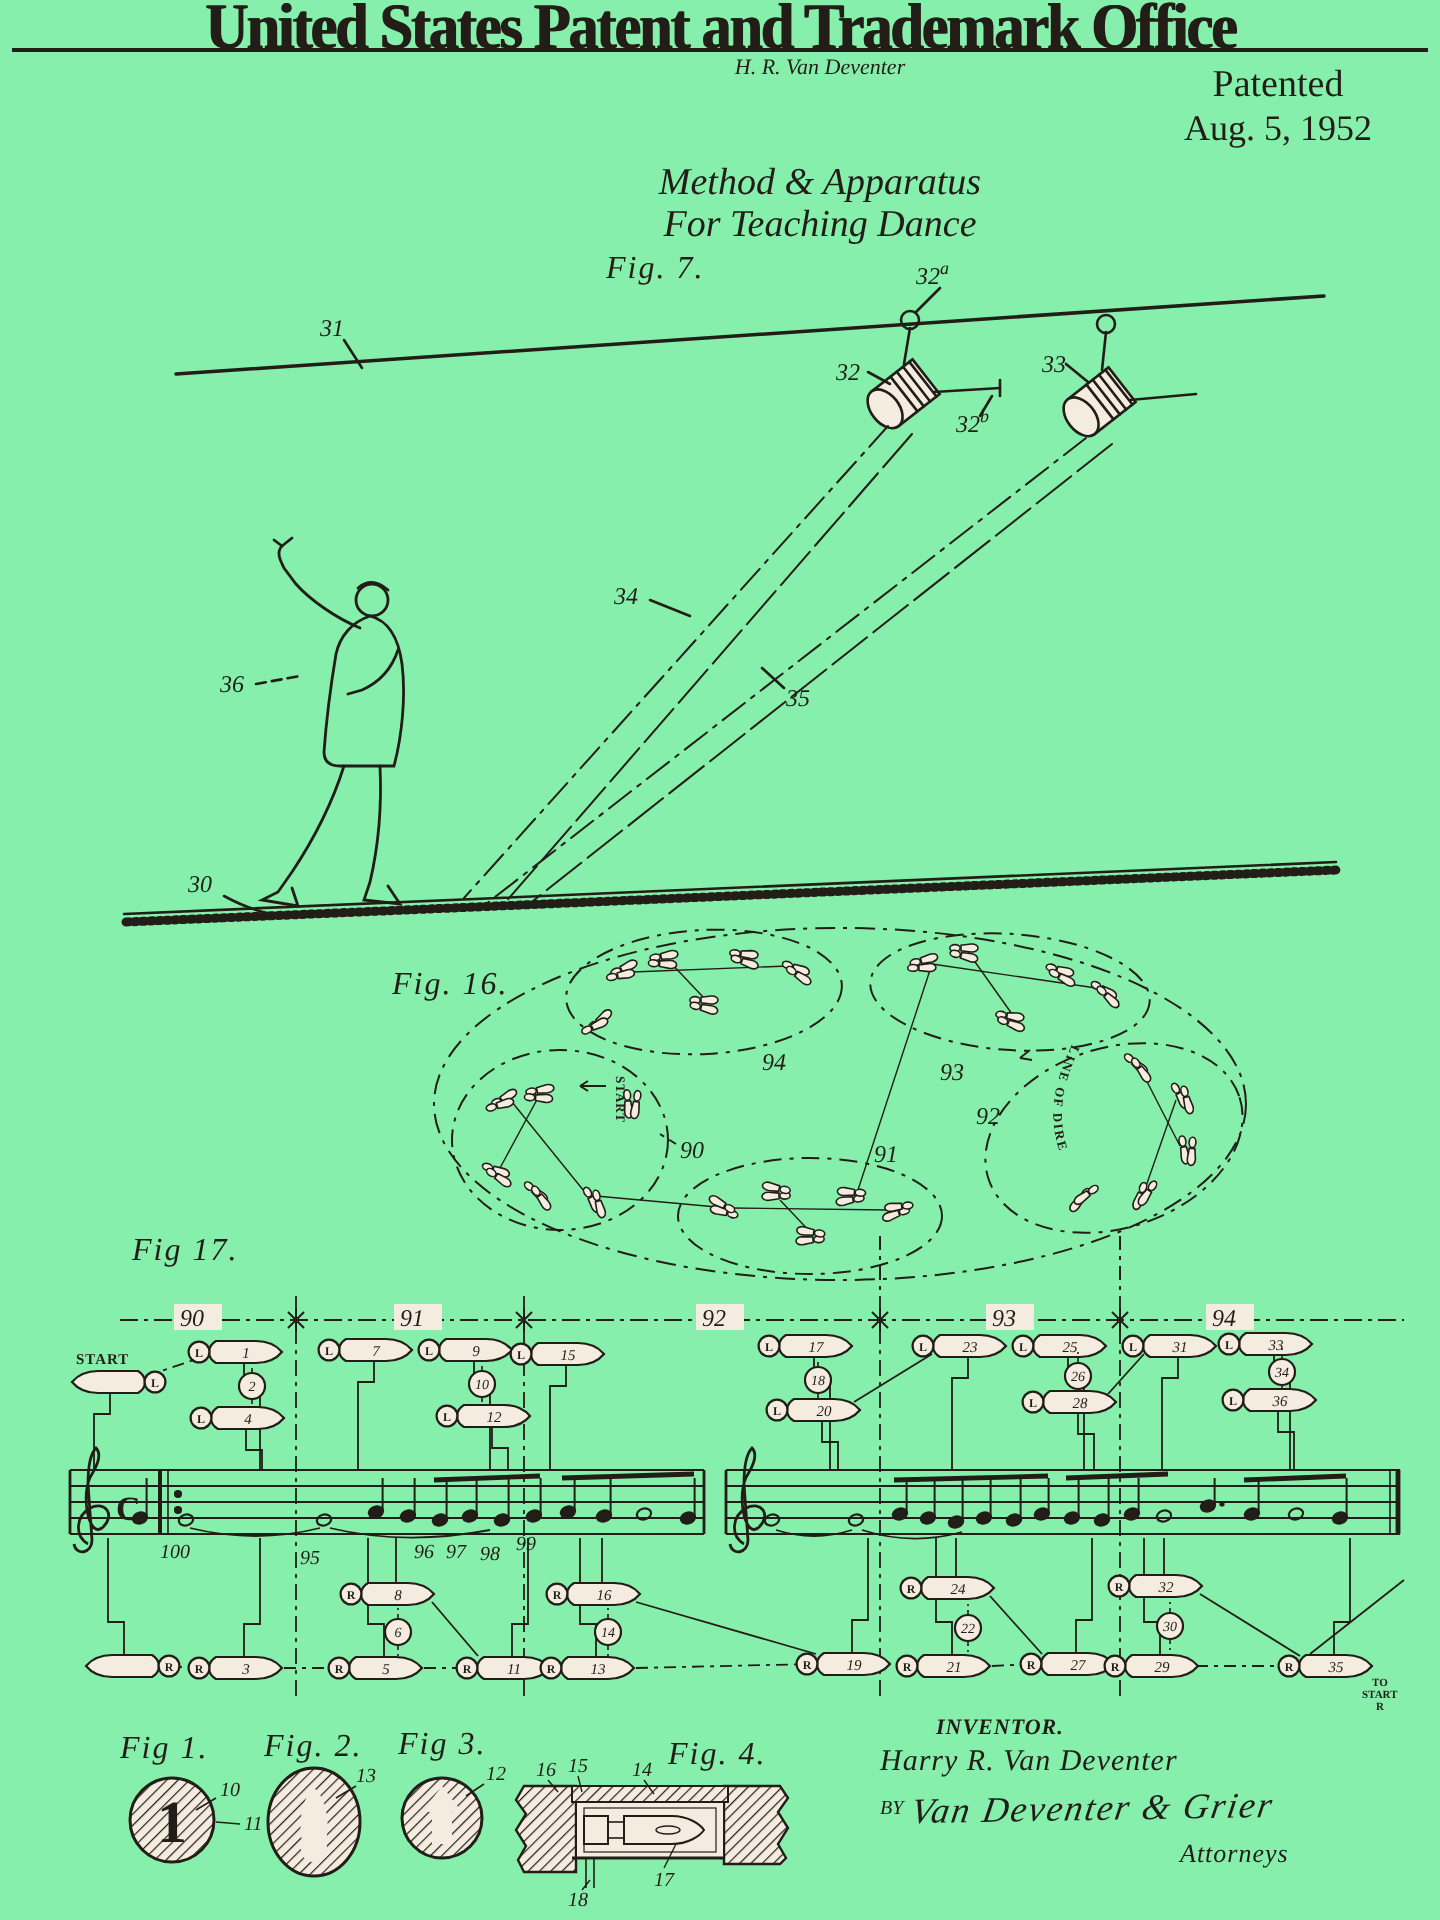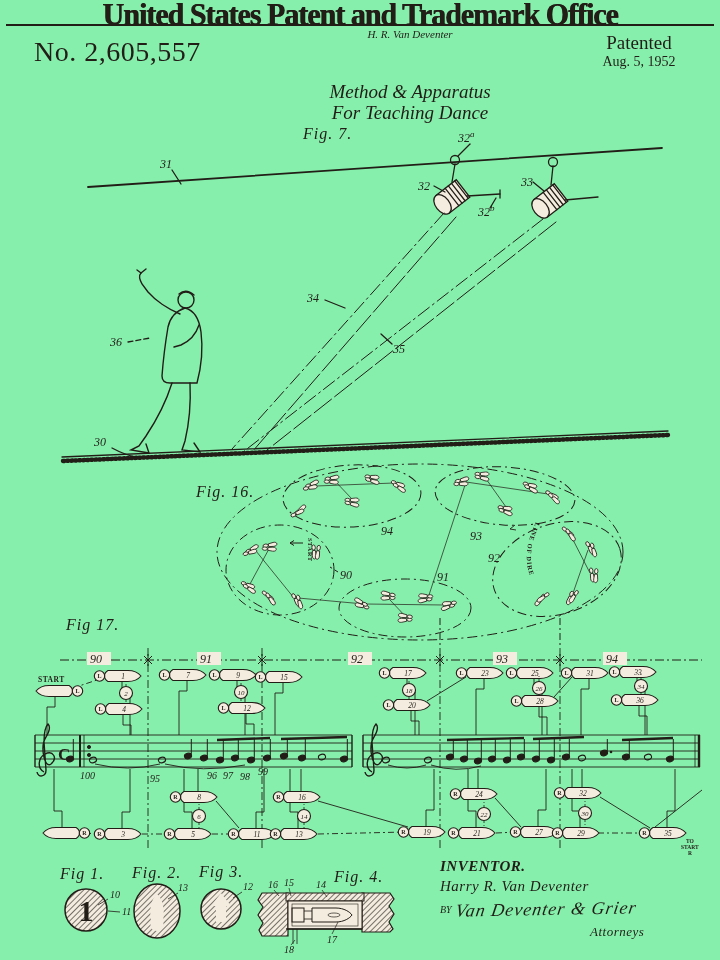--- a/index.html
+++ b/index.html
@@ -12,39 +12,38 @@
     transform:scaleY(1.08);transform-origin:top;
     text-shadow:0.7px 0 0 #221d17;}
   .mast-rule{position:absolute;top:24px;left:6px;width:708px;height:0;border-top:2.6px solid #221d17;}
   .hdr-no{position:absolute;top:36px;left:34px;font-size:28px;letter-spacing:0.5px;}
   .hdr-center{position:absolute;top:28px;left:290px;width:240px;text-align:center;font-style:italic;}
   .hdr-center .l1{font-size:11px;}
   .hdr-center .l2{font-size:19px;line-height:21px;margin-top:41px;}
   .hdr-center .l3{font-size:19px;line-height:21px;}
   .hdr-right{position:absolute;top:32px;left:564px;width:150px;text-align:center;}
   .hdr-right .p1{font-size:19px;}
-  .hdr-right .p2{font-size:14px;}
+  .hdr-right .p2{font-size:18px;}
   .fig-label{font-style:italic;font-size:16px;letter-spacing:1px;}
   .ref{font-style:italic;font-size:12px;}
   .ref-sm{font-style:italic;font-size:10px;}
   .inventor{position:absolute;left:440px;top:858px;width:270px;font-style:italic;}
-  .inventor .inv-h{font-size:15px;font-weight:bold;letter-spacing:0.5px;}
+  .inventor .inv-h{font-size:11px;font-weight:bold;letter-spacing:0.5px;margin-left:28px;}
   .inventor .inv-name{font-size:15px;margin-top:3px;letter-spacing:0.5px;}
   .inventor .inv-by{font-size:10px;margin-top:4px;display:flex;align-items:center;gap:4px;}
   .inventor .sig{font-size:18px;transform:skewX(-10deg) rotate(-1deg);letter-spacing:1px;white-space:nowrap;}
   .inventor .inv-att{font-size:13px;margin-left:150px;margin-top:4px;letter-spacing:0.5px;}
 </style>
 </head>
 <body>
 
 <div class="page">
 
   <div class="masthead">United States Patent and Trademark Office</div>
   <div class="mast-rule"></div>
-  <div class="hdr-no">No. 2,605,557</div>
   <div class="hdr-center">
     <div class="l1">H. R. Van Deventer</div>
     <div class="l2">Method &amp; Apparatus</div>
     <div class="l3">For Teaching Dance</div>
   </div>
   <div class="hdr-right">
     <div class="p1">Patented</div>
     <div class="p2">Aug. 5, 1952</div>
   </div>
 

